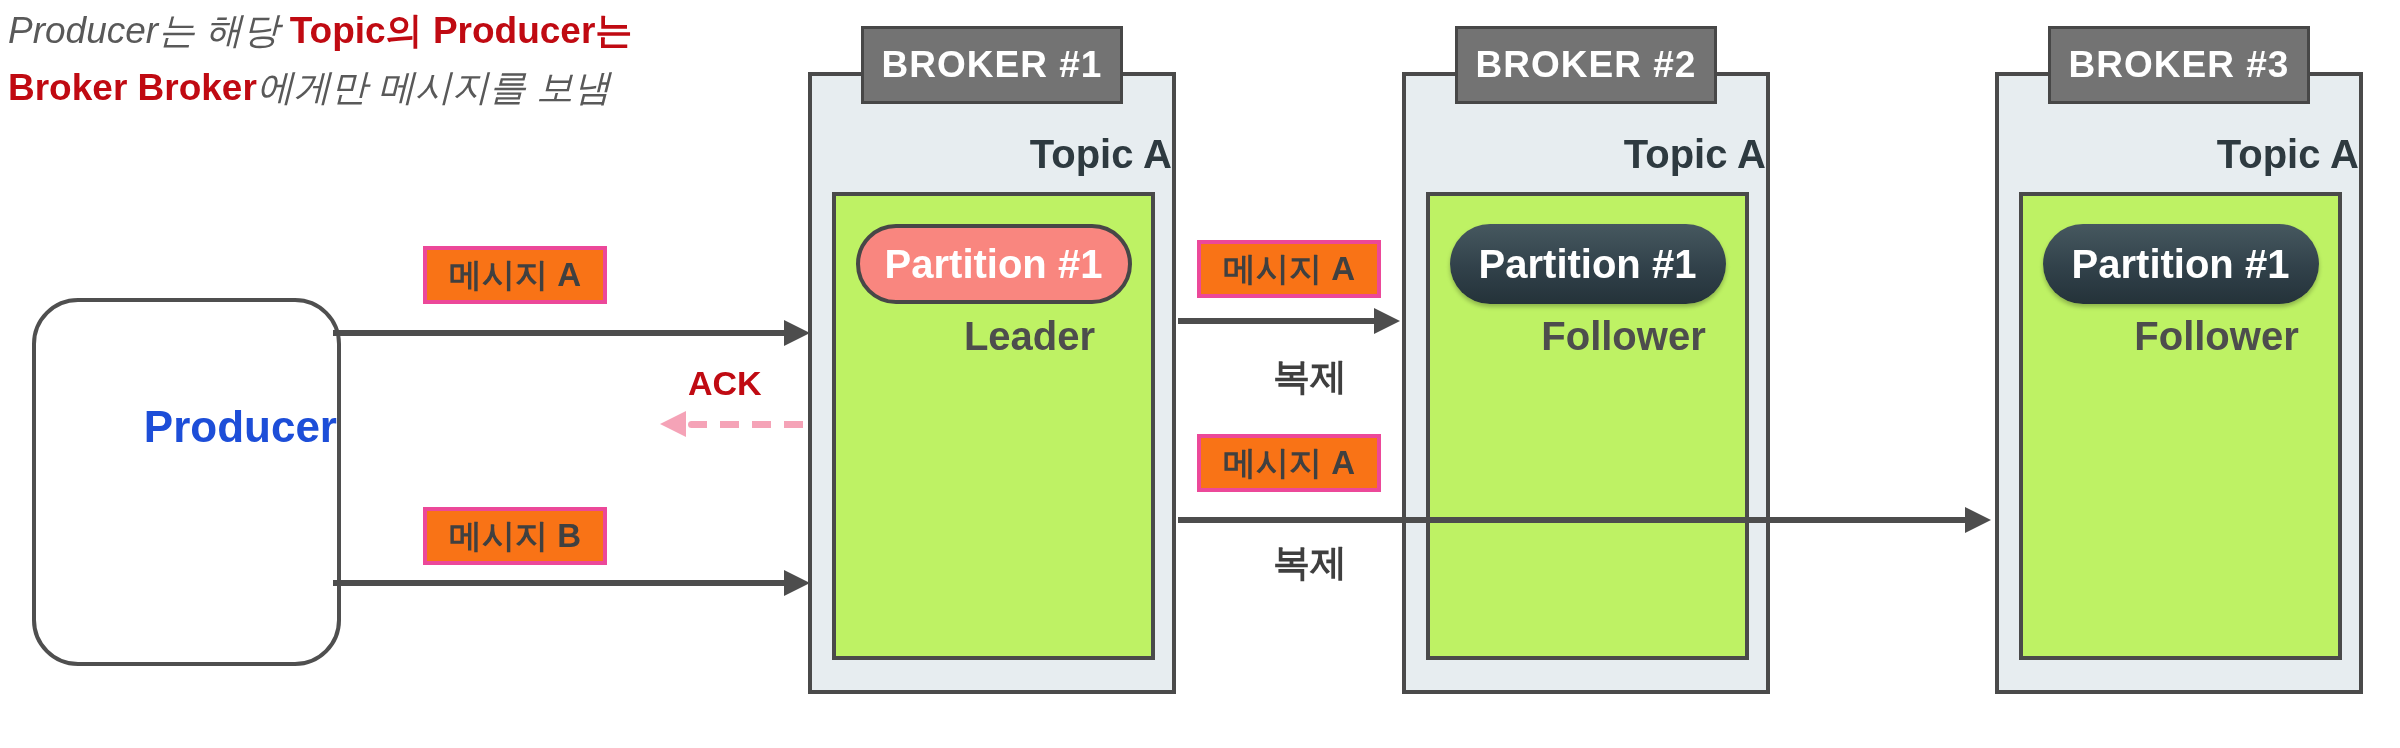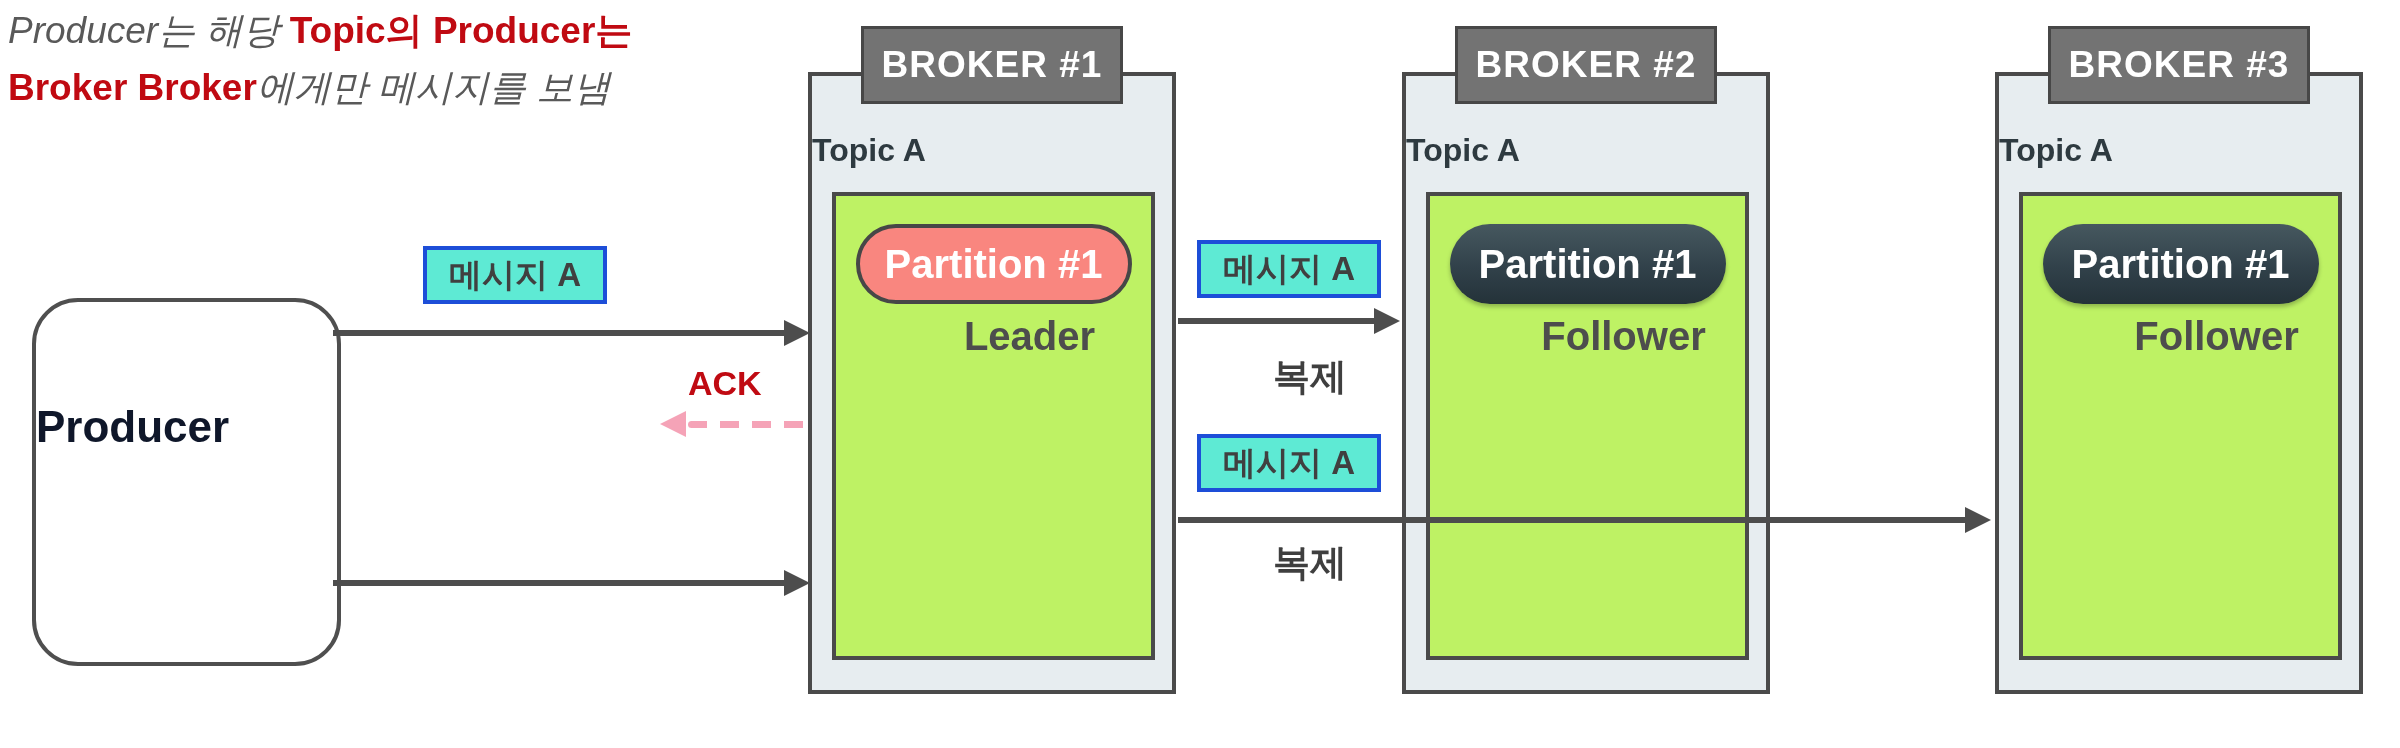--- a/index.html
+++ b/index.html
@@ -10,25 +10,25 @@
   
   .ann{position:absolute;left:8px;top:2px;font-size:37px;line-height:57px;white-space:nowrap;}
   .ann .gray{color:#595959;font-weight:400;font-style:italic;}
   .ann .red{color:#c00a12;font-weight:700;}
   
   .acks{position:absolute;left:82px;top:228px;font-size:45px;font-weight:700;color:#3f3f3f;}
   .producer{
     position:absolute;left:32px;top:298px;width:301px;height:360px;
     background:#ffffff;border:4px solid #4f4f4f;border-radius:46px;
   }
-  .producer .plabel{position:absolute;top:100px;left:0;width:100%;text-align:left;
-    font-size:44px;font-weight:700;color:#0f172a;}
+  .producer .plabel{position:absolute;top:100px;left:0;width:100%;text-align:right;
+    font-size:44px;font-weight:700;color:#1d4ed8;}
   
   .msg{
-    position:absolute;width:184px;height:58px;background:#5eead4;border:4px solid #1d4ed8;
+    position:absolute;width:184px;height:58px;background:#f97316;border:4px solid #ec4899;
     box-sizing:border-box;display:flex;align-items:center;justify-content:center;
     font-size:33px;font-weight:700;color:#404040;z-index:3;white-space:nowrap;
   }
   .ack-text{position:absolute;left:688px;top:364px;font-size:34px;font-weight:700;color:#c00a12;}
   .repl{position:absolute;width:120px;text-align:right;font-size:37px;font-weight:700;color:#3f3f3f;z-index:3;}
   
   .aline{position:absolute;height:6px;background:#4d4d4d;z-index:6;}
   .ahead-r{position:absolute;width:0;height:0;z-index:6;
     border-top:13px solid transparent;border-bottom:13px solid transparent;border-left:26px solid #4d4d4d;}
   .ahead-l{position:absolute;width:0;height:0;z-index:6;
@@ -39,22 +39,22 @@
   .broker{
     position:absolute;top:72px;width:368px;height:622px;box-sizing:border-box;
     background:#e7edf0;border:4px solid #4a4a4a;z-index:1;
   }
   .bheader{
     position:absolute;top:-50px;left:50%;transform:translateX(-50%);
     width:262px;height:78px;box-sizing:border-box;background:#737373;border:3px solid #474747;
     display:flex;align-items:center;justify-content:center;
     color:#ffffff;font-size:37px;font-weight:700;letter-spacing:1px;white-space:nowrap;
   }
-  .btopic{position:absolute;top:56px;left:0;width:100%;text-align:left;
-    font-size:32px;font-weight:700;color:#2e3a40;}
+  .btopic{position:absolute;top:56px;left:0;width:100%;text-align:right;
+    font-size:40px;font-weight:700;color:#2e3a40;}
   .binner{
     position:absolute;left:20px;top:116px;width:323px;height:468px;box-sizing:border-box;
     background:#bef264;border:4px solid #4a4a4a;
   }
   .pill{
     position:absolute;top:28px;left:50%;transform:translateX(-50%);
     width:276px;height:80px;box-sizing:border-box;border-radius:40px;
     display:flex;align-items:center;justify-content:center;
     font-size:40px;font-weight:700;color:#ffffff;white-space:nowrap;
   }
@@ -81,20 +81,21 @@
 
   <div class="msg" style="left:423px;top:246px;">메시지 A</div>
 
   <div class="aline" style="left:333px;top:330px;width:453px;"></div>
   <div class="ahead-r" style="left:784px;top:320px;"></div>
 
   <div class="ack-text">ACK</div>
   <div class="dline" style="left:688px;top:421px;width:120px;"></div>
   <div class="ahead-l" style="left:660px;top:411px;"></div>
 
+  <div class="msg" style="left:423px;top:507px;">메시지 B</div>
 
   <div class="aline" style="left:333px;top:580px;width:453px;"></div>
   <div class="ahead-r" style="left:784px;top:570px;"></div>
 
   <div class="msg" style="left:1197px;top:240px;">메시지 A</div>
   <div class="aline" style="left:1178px;top:318px;width:198px;"></div>
   <div class="ahead-r" style="left:1374px;top:308px;"></div>
   <div class="repl" style="left:1227px;top:352px;">복제</div>
 
   <div class="msg" style="left:1197px;top:434px;">메시지 A</div>

